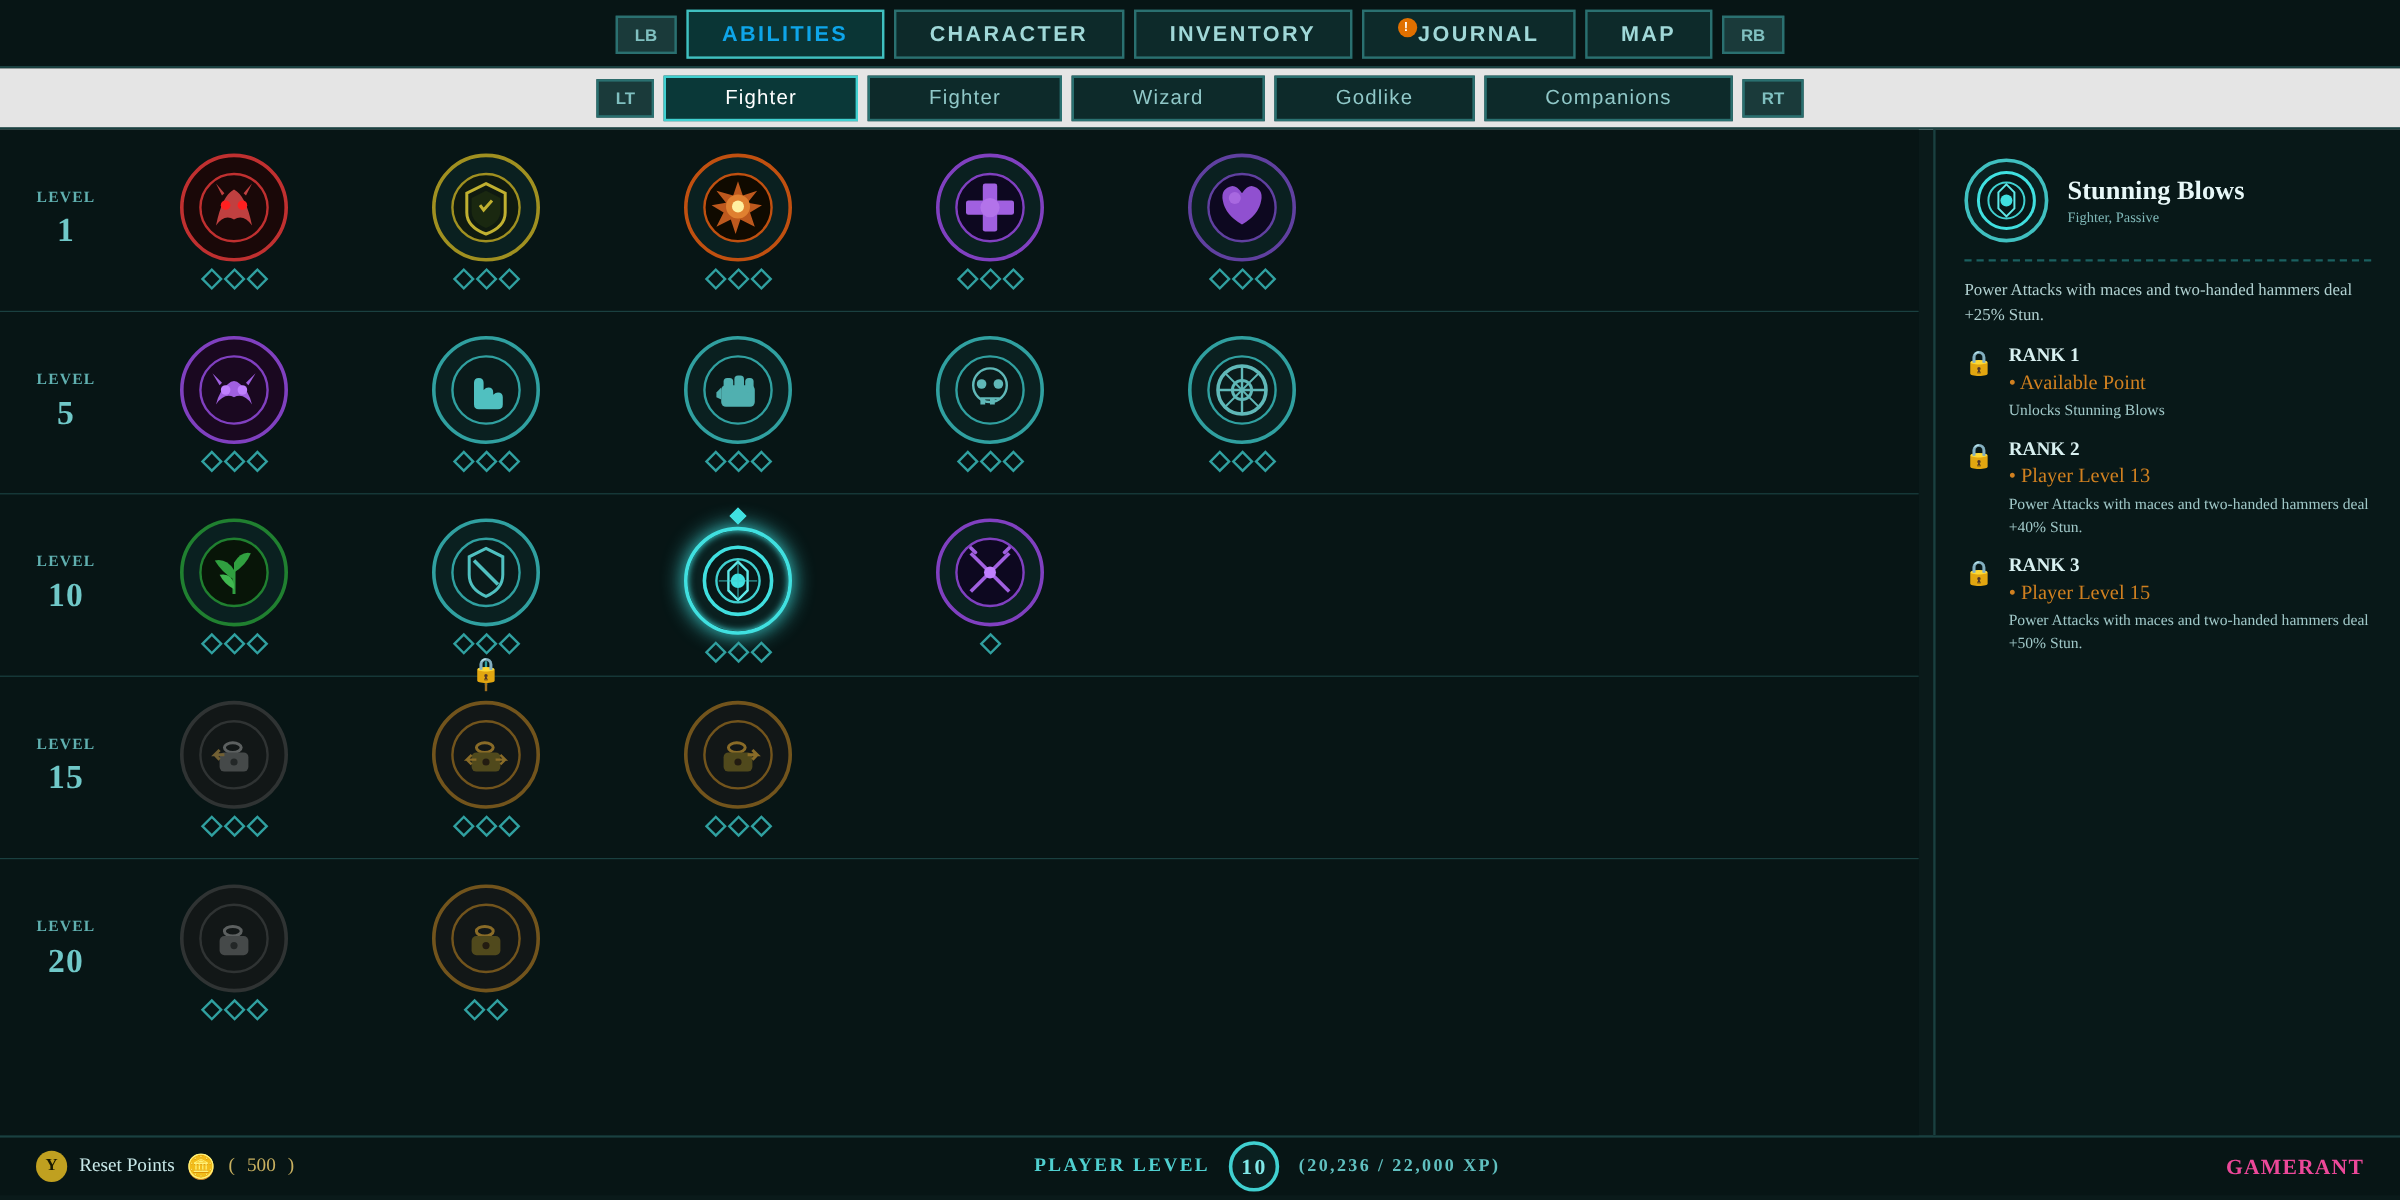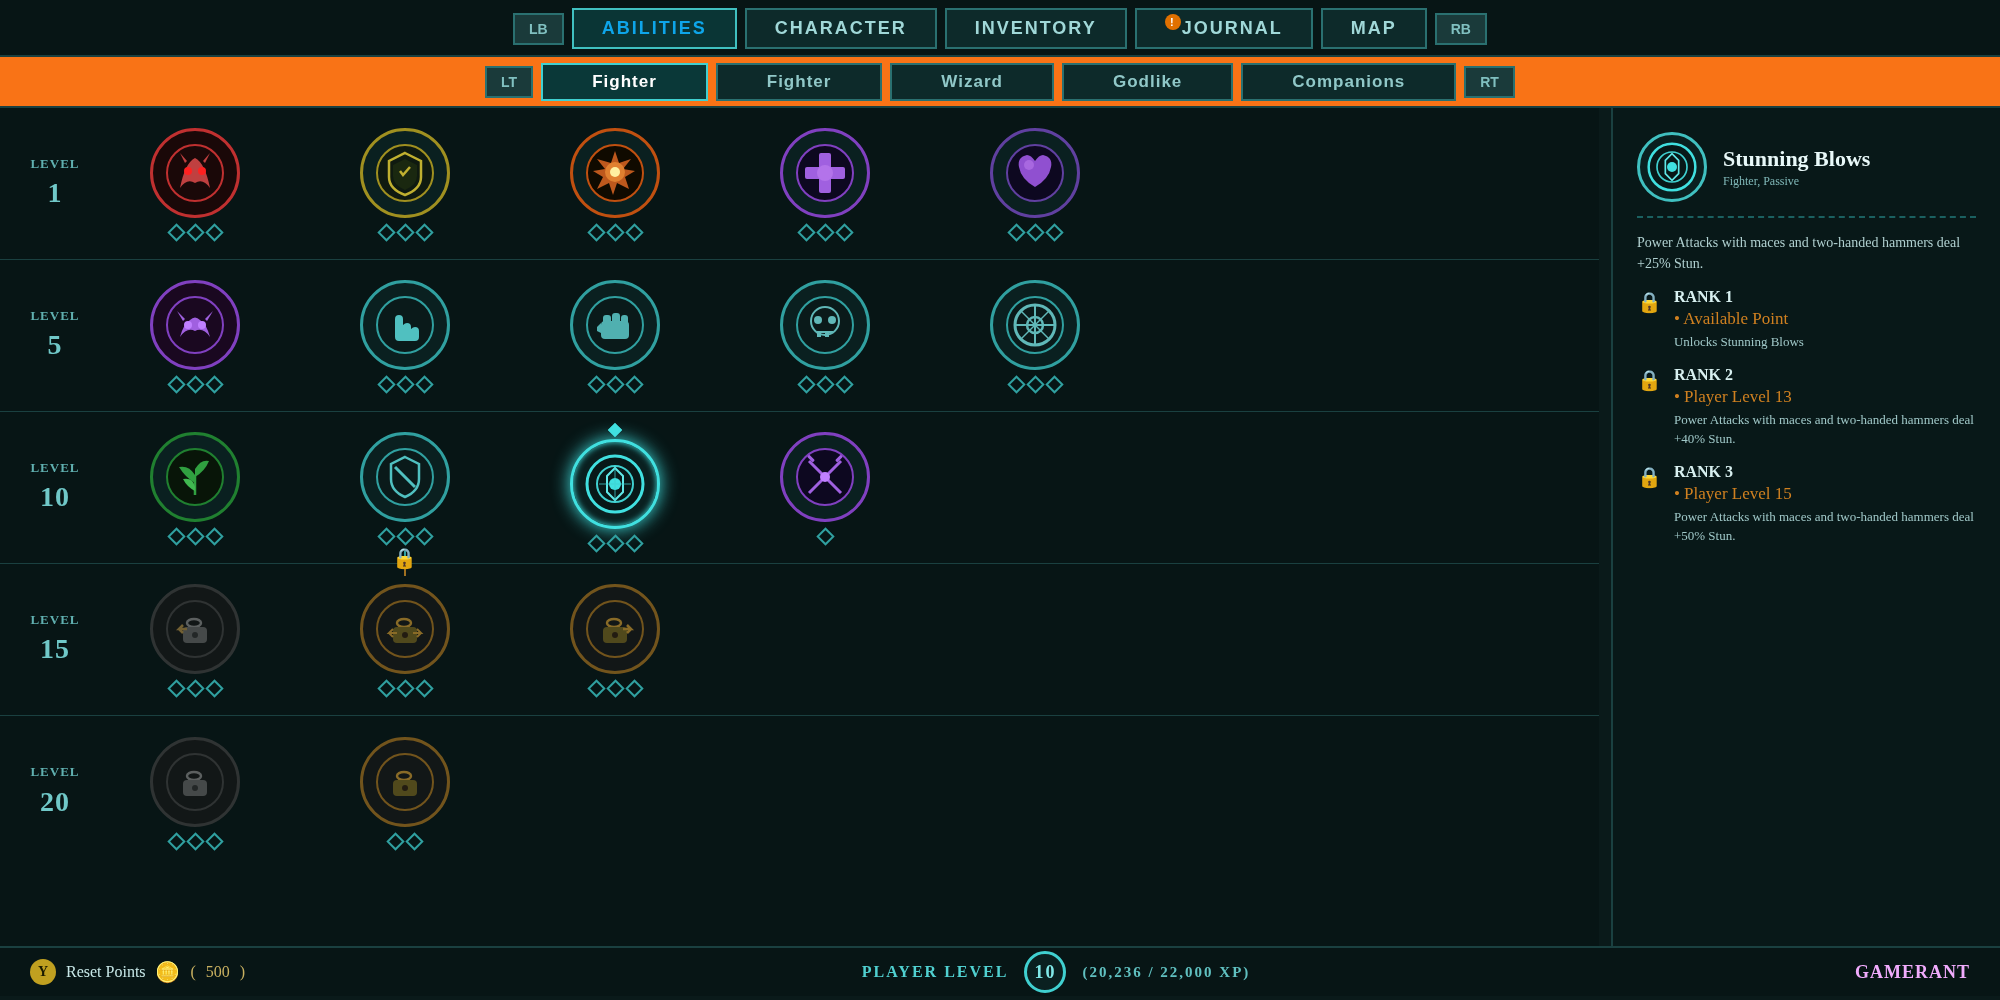--- a/index.html
+++ b/index.html
@@ -61,30 +61,30 @@
       top: -8px;
     }
 
     
     .sub-nav {
       display: flex;
       align-items: center;
       justify-content: center;
       gap: 8px;
       padding: 6px 0 5px;
-      background: #f97316;
+      background: #e5e5e5;
       border-bottom: 2px solid #1a4040;
     }
     .sub-btn {
       background: #0d2a2a;
       border: 2px solid #2a7070;
       color: #90c8c8;
       padding: 7px 49px;
       font-size: 17px;
-      font-weight: bold;
+      font-weight: normal;
       letter-spacing: 1px;
       cursor: pointer;
     }
     .sub-btn.active {
       background: #0a3838;
       border-color: #40d0d0;
       color: #ffffff;
     }
     .sub-lt, .sub-rt {
       background: #1a3a3a;
@@ -300,21 +300,21 @@
       display: flex; align-items: center; justify-content: center;
       color: #80e8e8;
       font-size: 18px;
       font-weight: bold;
     }
     .xp-text {
       color: #60c0c0;
       font-size: 15px;
     }
     .gamerant-logo {
-      color: #f0abfc;
+      color: #ec4899;
       font-size: 18px;
       font-weight: bold;
       letter-spacing: 1px;
     }
   </style>
 </head>
 <body>
 
 <div class="top-nav">
   <button class="nav-lb">LB</button>

